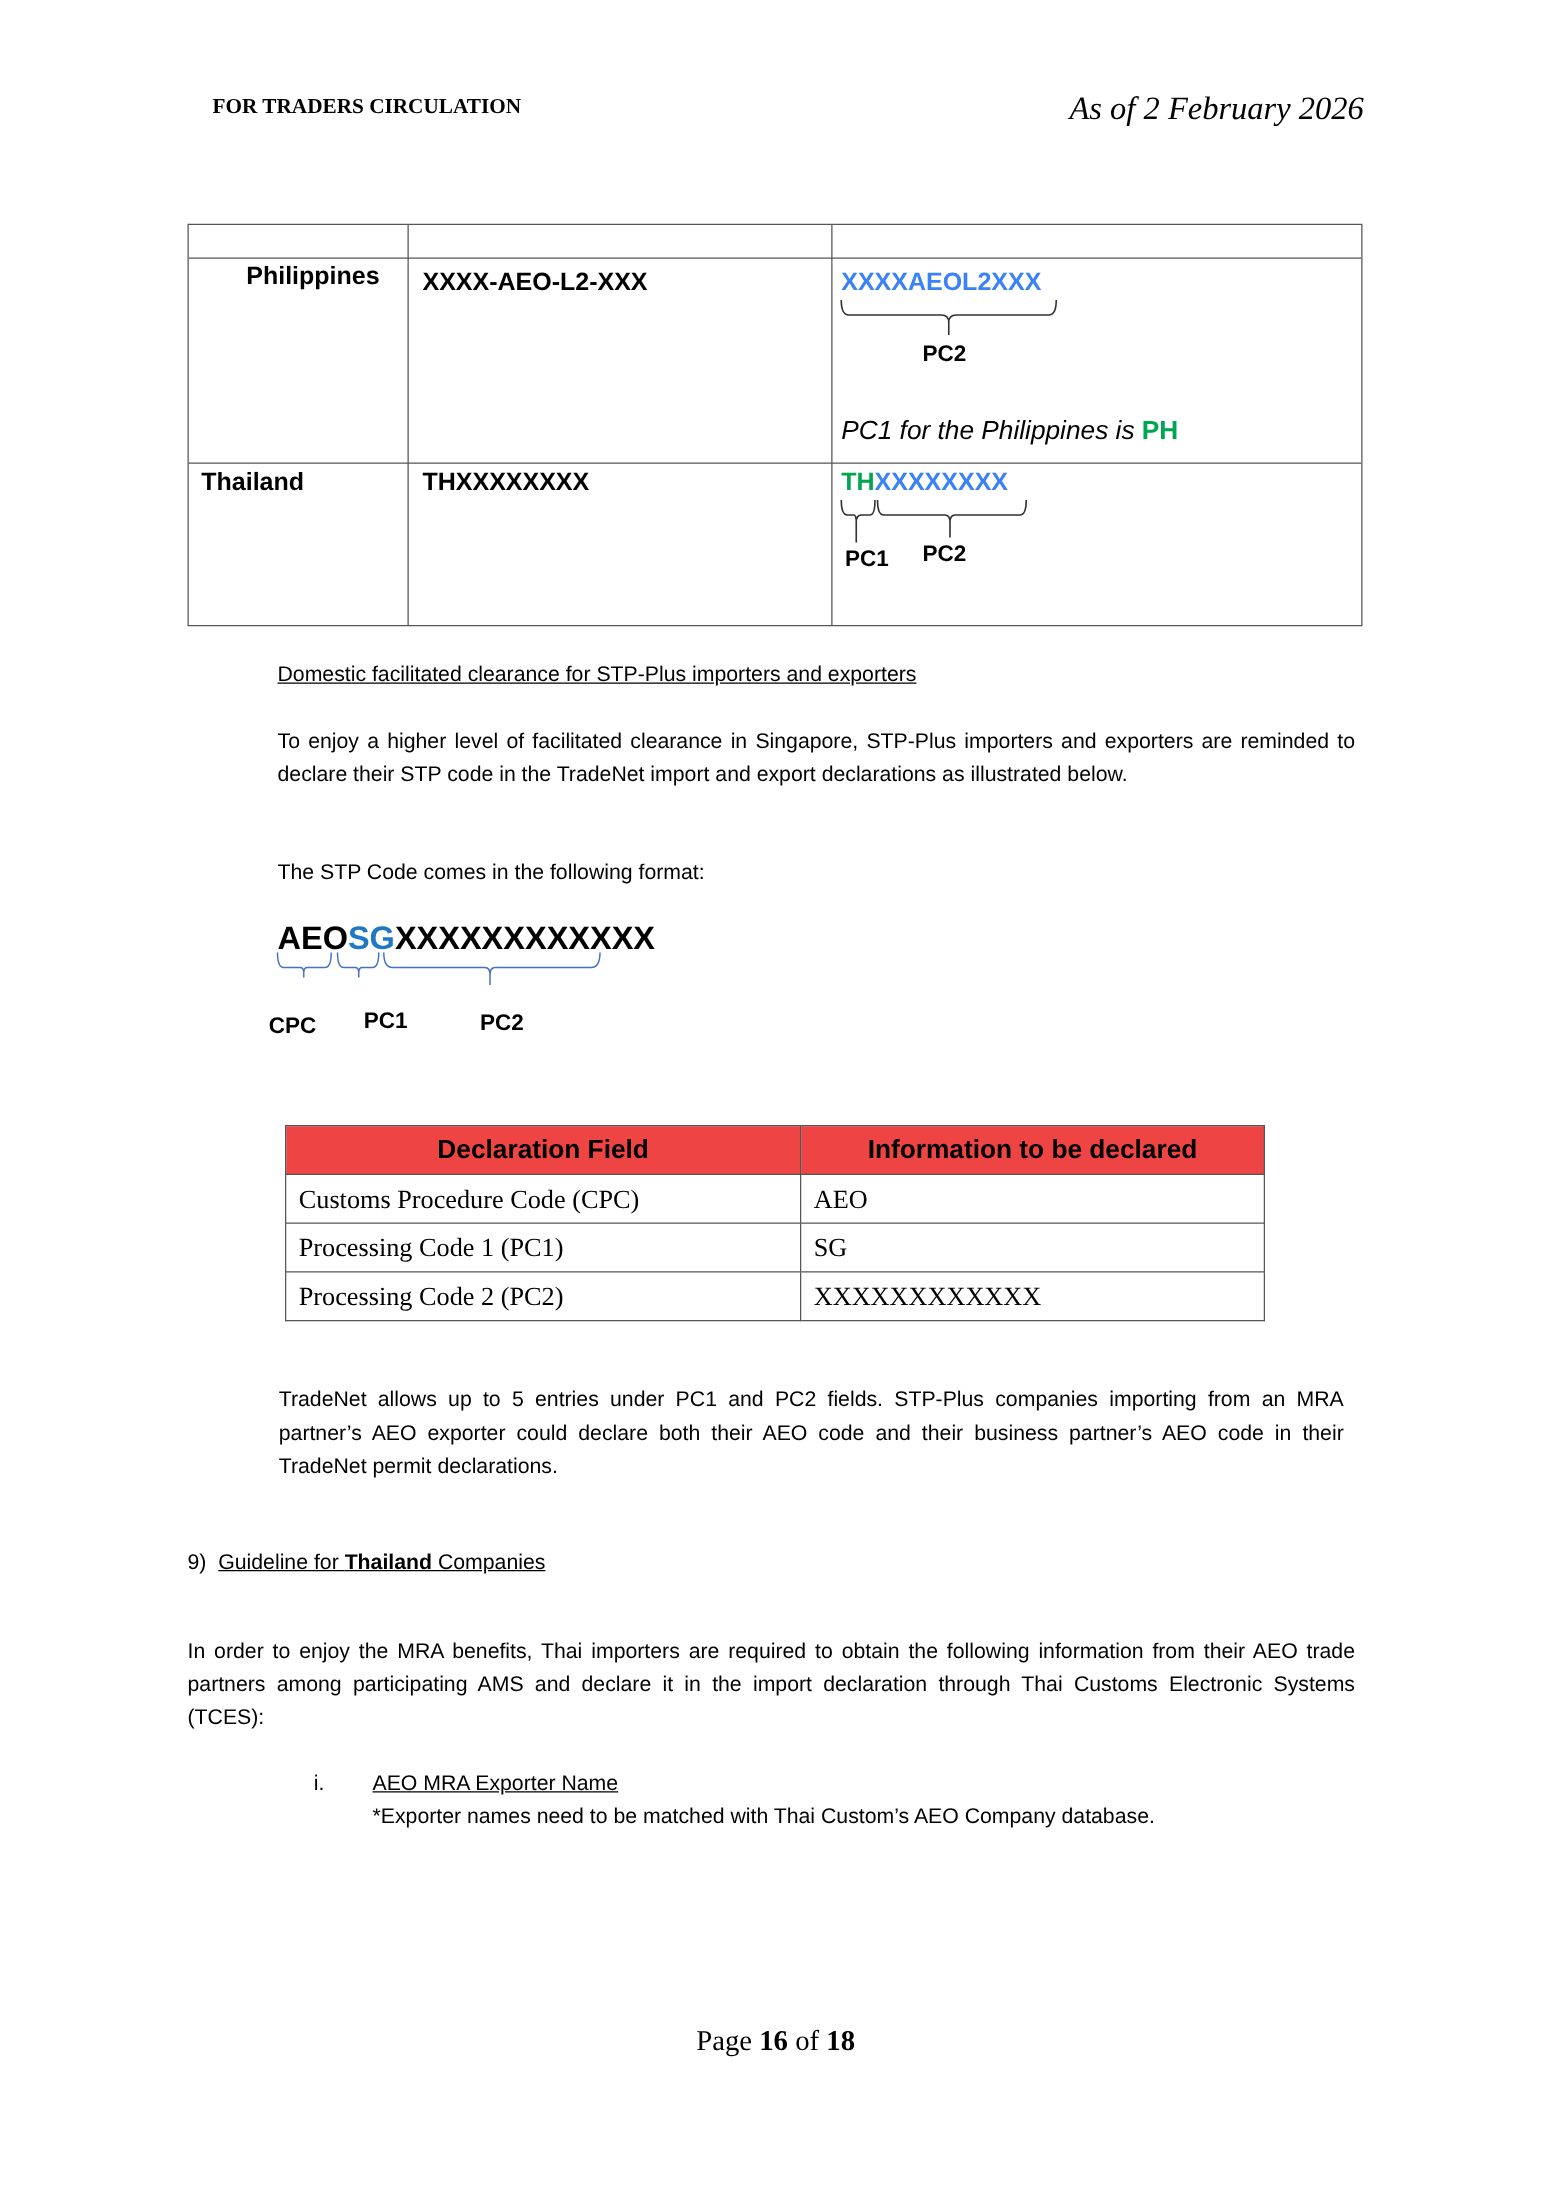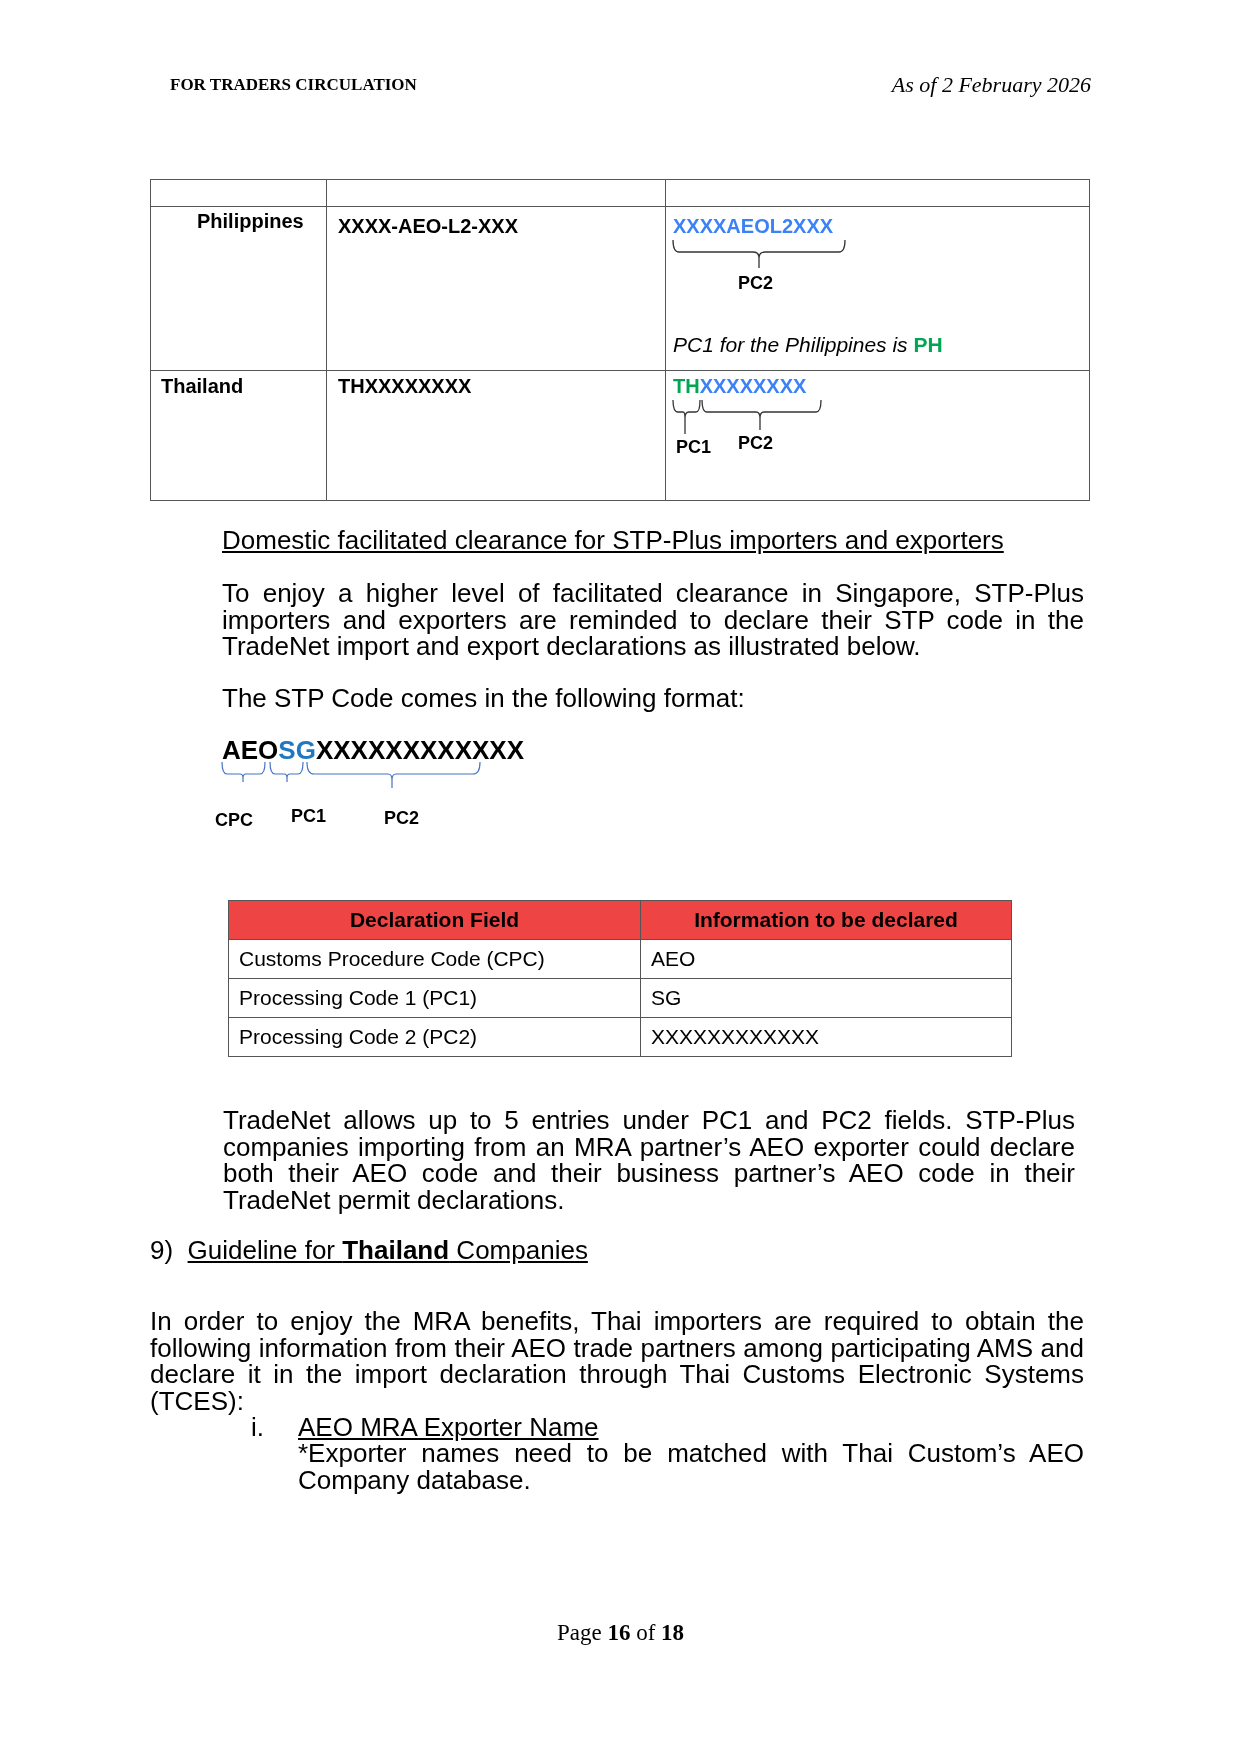--- a/index.html
+++ b/index.html
@@ -2,42 +2,42 @@
 <html><head>
 <meta charset="utf-8">
 <style>
   html, body { margin: 0; padding: 0; background: #ffffff; }
   body { width: 1241px; height: 1755px; position: relative; overflow: hidden;
          font-family: "Liberation Sans", sans-serif; color: #000; }
   .abs { position: absolute; }
   .serif { font-family: "Liberation Serif", serif; }
 
   .hdr-left { left: 150px; top: 75px; font-size: 17px; font-weight: bold; margin-left: 20px; }
-  .hdr-right { right: 150px; top: 72px; font-size: 22px; font-style: italic; }
+  .hdr-right { right: 150px; top: 72px; font-size: 26px; font-style: italic; }
 
   
   .tbl1 { left: 150px; top: 179px; width: 940px; height: 322px; border: 1.5px solid #555; box-sizing: border-box; }
   .tbl1 .hline { position: absolute; left: 0; right: 0; height: 0; border-top: 1.5px solid #555; }
   .tbl1 .vline { position: absolute; top: 0; bottom: 0; width: 0; border-left: 1.5px solid #555; }
   .cell-text { position: absolute; font-size: 20px; font-weight: bold; }
   .orange { color: #3b82f6; }
   .green { color: #00A651; }
   .blue { color: #1F78C1; }
   .bracket { position: absolute; }
   .lbl { position: absolute; font-size: 18px; font-weight: bold; }
   .note { position: absolute; font-size: 21px; font-style: italic; }
 
-  .para { position: absolute; font-size: 26px; line-height: 26.5px; text-align: justify; }
+  .para { position: absolute; font-size: 17px; line-height: 26.5px; text-align: justify; }
   .u { text-decoration: underline; }
 
   
   .tbl2 { position: absolute; left: 228px; top: 900px; width: 784px; border-collapse: collapse; font-size: 21px; }
   .tbl2 th, .tbl2 td { border: 1.5px solid #555; height: 38px; padding: 0 10px; }
   .tbl2 th { background: #ef4444; font-weight: bold; text-align: center; }
-  .tbl2 td { text-align: left; }
+  .tbl2 td { text-align: left; font-family: Liberation Serif, serif; }
   .tbl2 .c1 { width: 391px; }
 
   .footer { left: 0; width: 1241px; top: 1620px; text-align: center; font-size: 23px; }
 </style>
 </head>
 <body>
 
 <div class="abs serif hdr-left">FOR TRADERS CIRCULATION</div>
 <div class="abs serif hdr-right">As of 2 February 2026</div>
 

